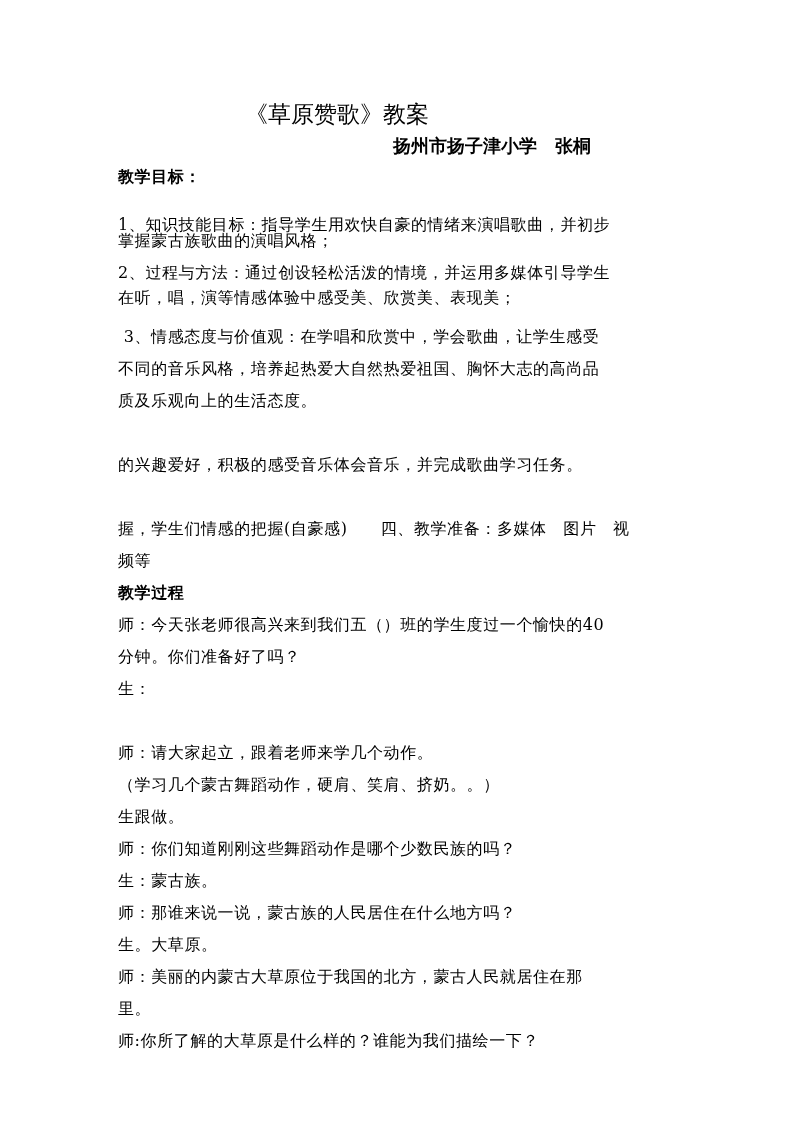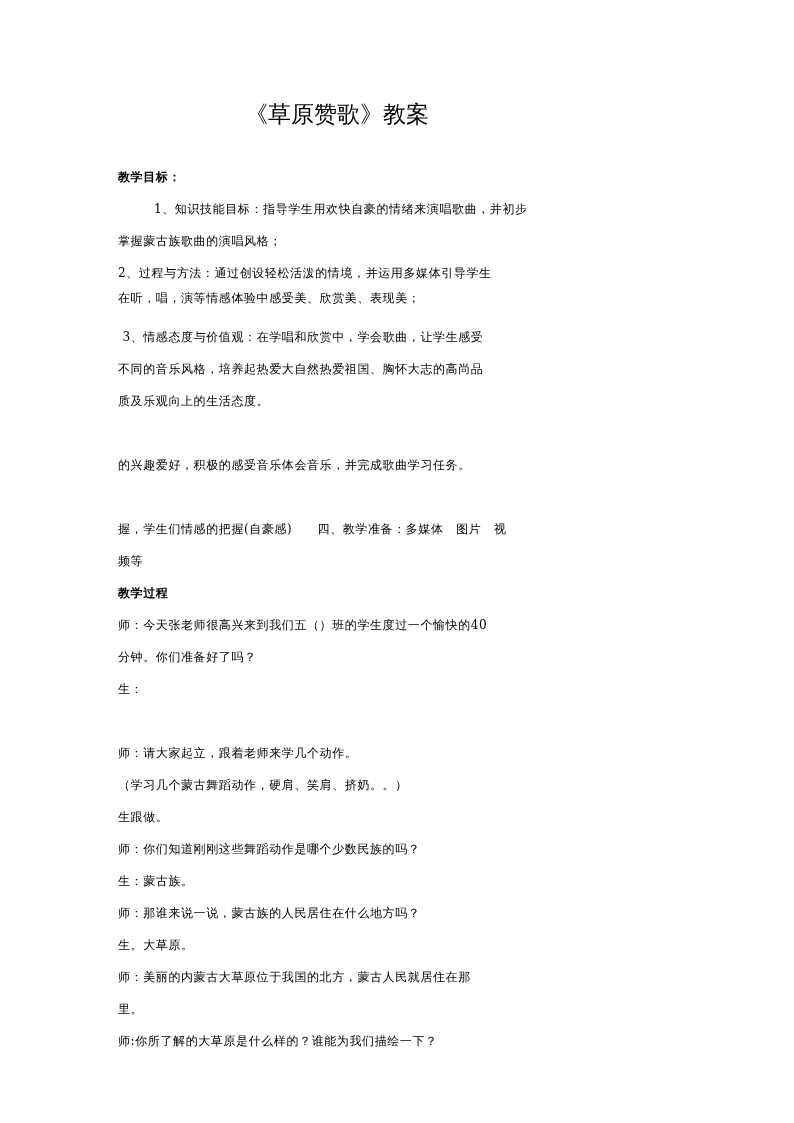--- a/index.html
+++ b/index.html
@@ -40,37 +40,38 @@
       left: 393px;
       top: 134px;
       font-size: 18px;
       line-height: 24px;
       font-weight: bold;
       white-space: pre;
     }
     .line {
       position: absolute;
       left: 118px;
-      font-size: 12px;
+      font-size: 16px;
       line-height: 24px;
       white-space: pre;
       letter-spacing: 0.6px;
     }
     .bold {
       font-weight: bold;
     }
   </style>
 </head>
 <body>
 
 <div class="page">
   <div class="title">《草原赞歌》教案</div>
+  <div class="author">扬州市扬子津小学　张桐</div>
 
   <div class="line bold" style="top:165px;">教学目标：</div>
-  <div class="line" style="top:197px;margin-left:36px;">1、知识技能目标：指导学生用欢快自豪的情绪来演唱歌曲，并初步</div>
+  <div class="line" style="top:213px;">1、知识技能目标：指导学生用欢快自豪的情绪来演唱歌曲，并初步</div>
   <div class="line" style="top:229px;">掌握蒙古族歌曲的演唱风格；</div>
   <div class="line" style="top:261px;">2、过程与方法：通过创设轻松活泼的情境，并运用多媒体引导学生</div>
   <div class="line" style="top:286px;">在听，唱，演等情感体验中感受美、欣赏美、表现美；</div>
   <div class="line" style="top:325px;text-align:right;"> 3、情感态度与价值观：在学唱和欣赏中，学会歌曲，让学生感受</div>
   <div class="line" style="top:357px;">不同的音乐风格，培养起热爱大自然热爱祖国、胸怀大志的高尚品</div>
   <div class="line" style="top:389px;">质及乐观向上的生活态度。</div>
 
   <div class="line" style="top:453px;">的兴趣爱好，积极的感受音乐体会音乐，并完成歌曲学习任务。</div>
 
   <div class="line" style="top:517px;">握，学生们情感的把握(自豪感)　　四、教学准备：多媒体　图片　视</div>

